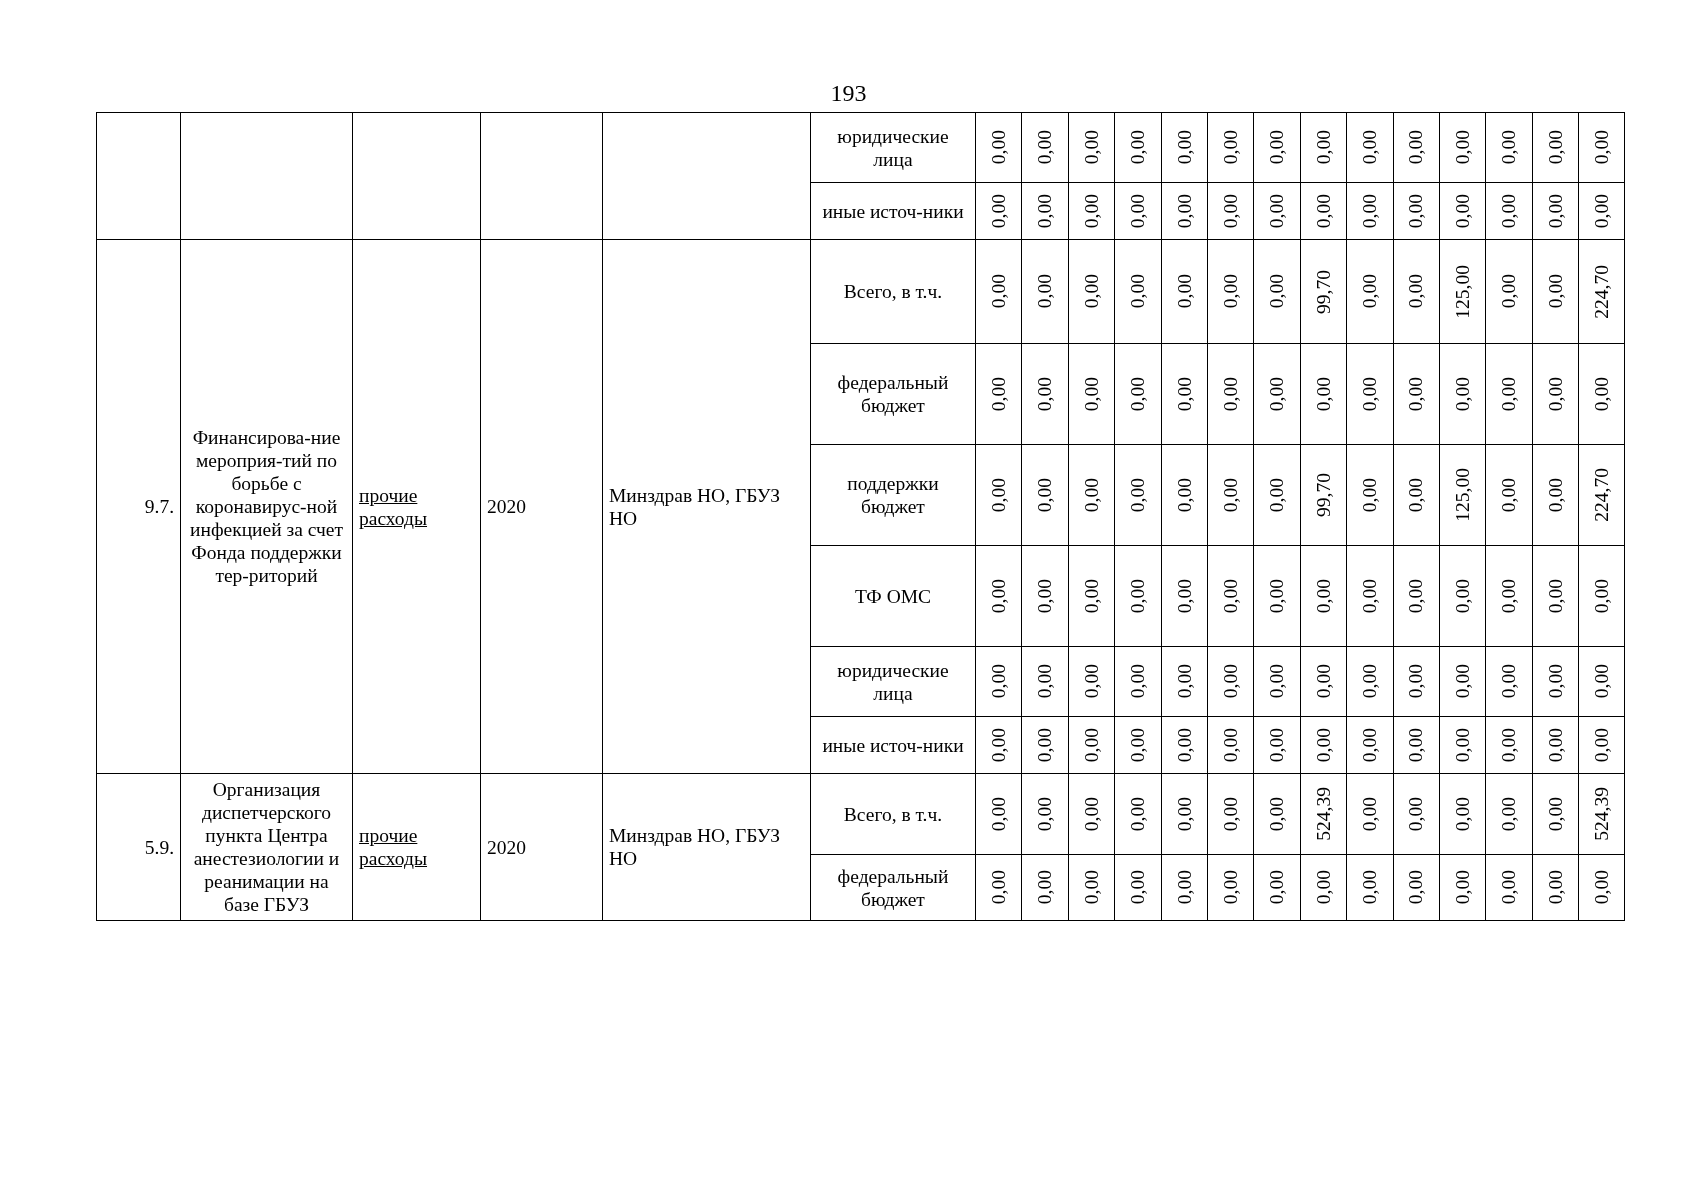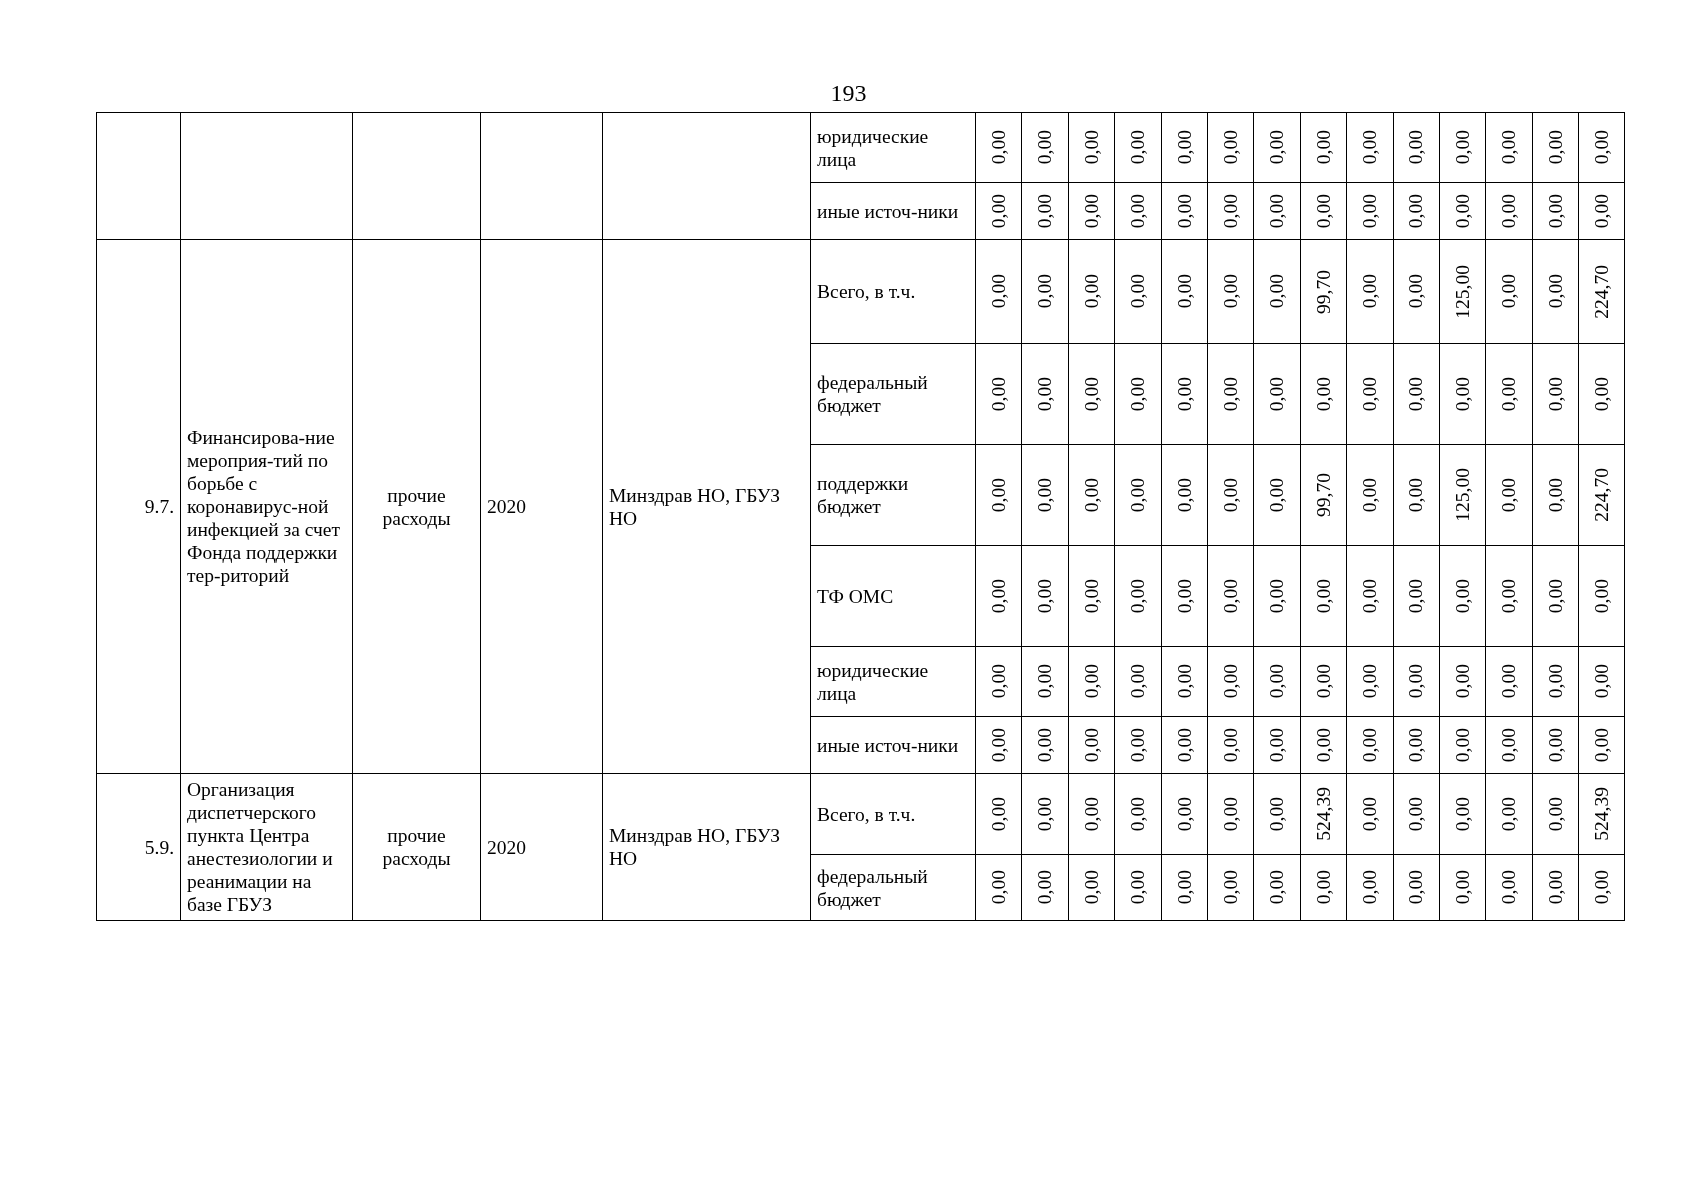--- a/index.html
+++ b/index.html
@@ -52,25 +52,25 @@
   
   col.c-num      { width: 84px; }
   col.c-name     { width: 172px; }
   col.c-type     { width: 128px; }
   col.c-year     { width: 122px; }
   col.c-exec     { width: 208px; }
   col.c-source   { width: 165px; }
   col.c-val      { width: 46.4px; }
 
   td.num  { text-align: right; vertical-align: middle; }
-  td.name { text-align: left;   vertical-align: middle; font-family: Liberation Serif, serif; }
-  td.type { text-align: center; vertical-align: middle; }
+  td.name { text-align: center;   vertical-align: middle; font-family: Liberation Serif, serif; }
+  td.type { vertical-align: middle; text-decoration: underline; }
   td.year { text-align: left; vertical-align: middle; }
   td.exec { vertical-align: middle; }
-  td.src  { text-align: left;   vertical-align: middle; padding-left: 8px; margin-top: 46px; }
+  td.src  { text-align: center;   vertical-align: middle; padding-left: 8px; margin-top: 46px; }
 
   td.val {
     text-align: center;
     vertical-align: middle;
     padding: 4px 0;
   }
   td.val .rot {
     display: block;
     writing-mode: vertical-rl;
     transform: rotate(180deg);

